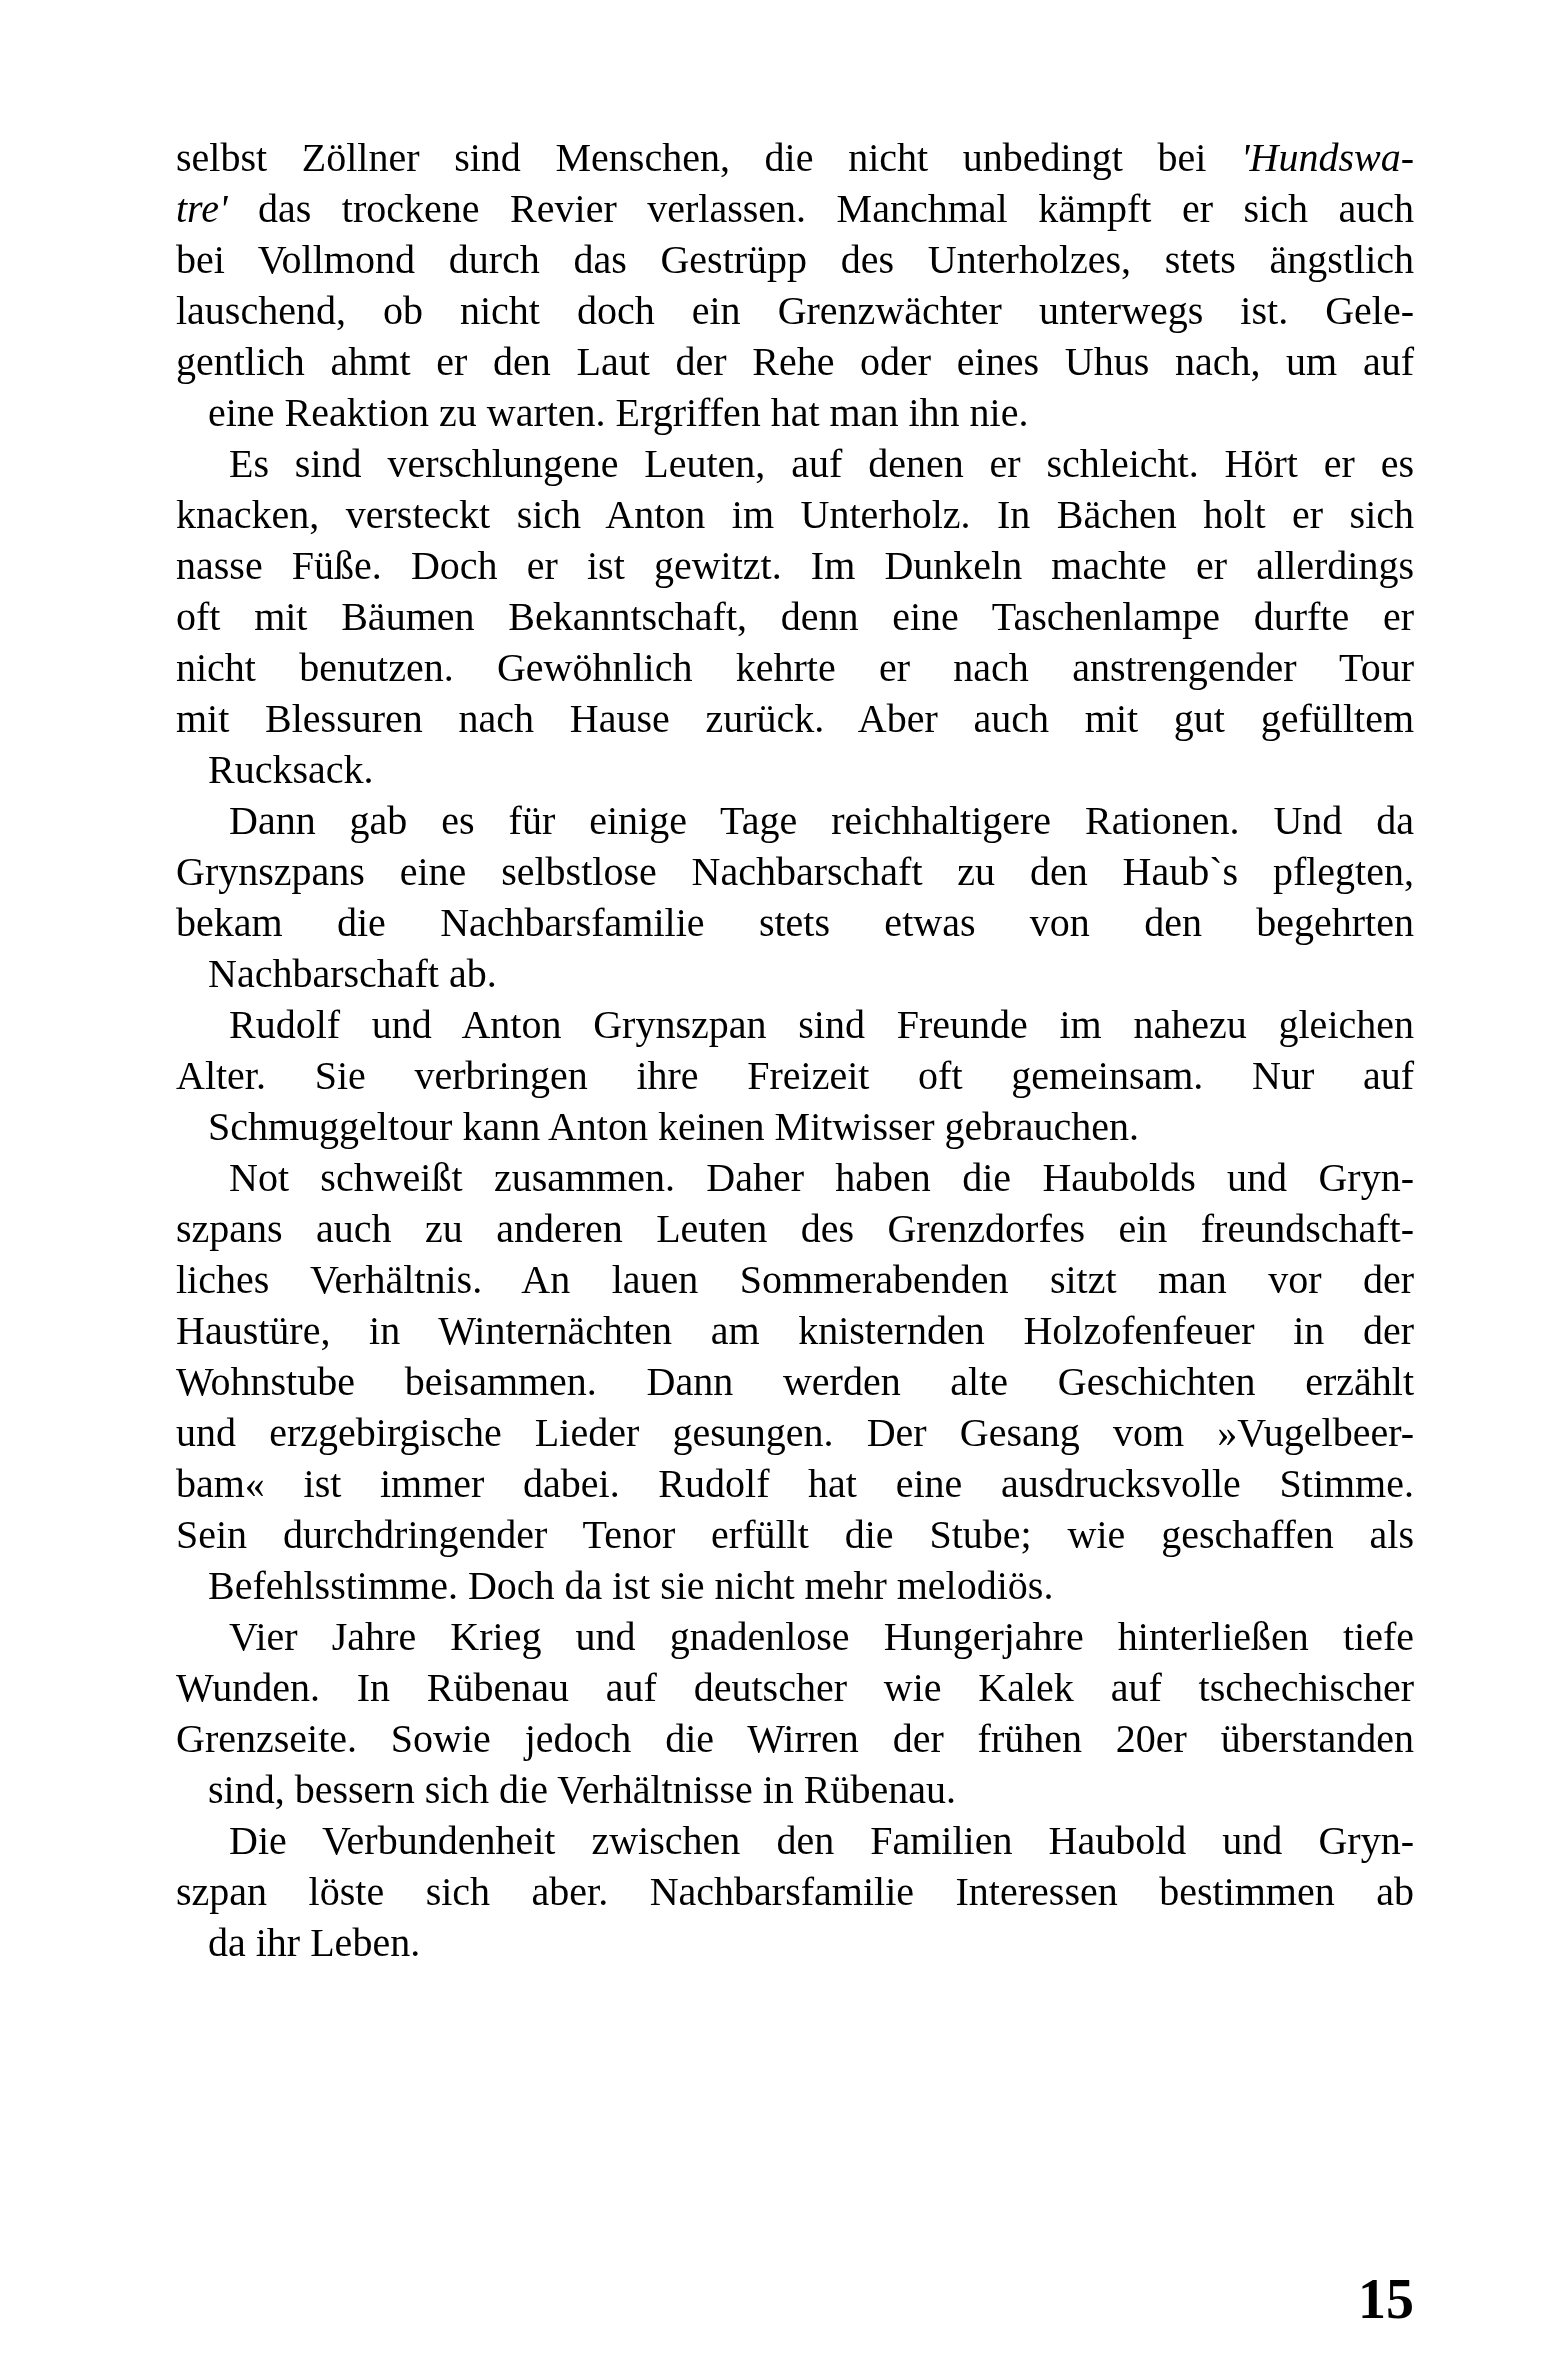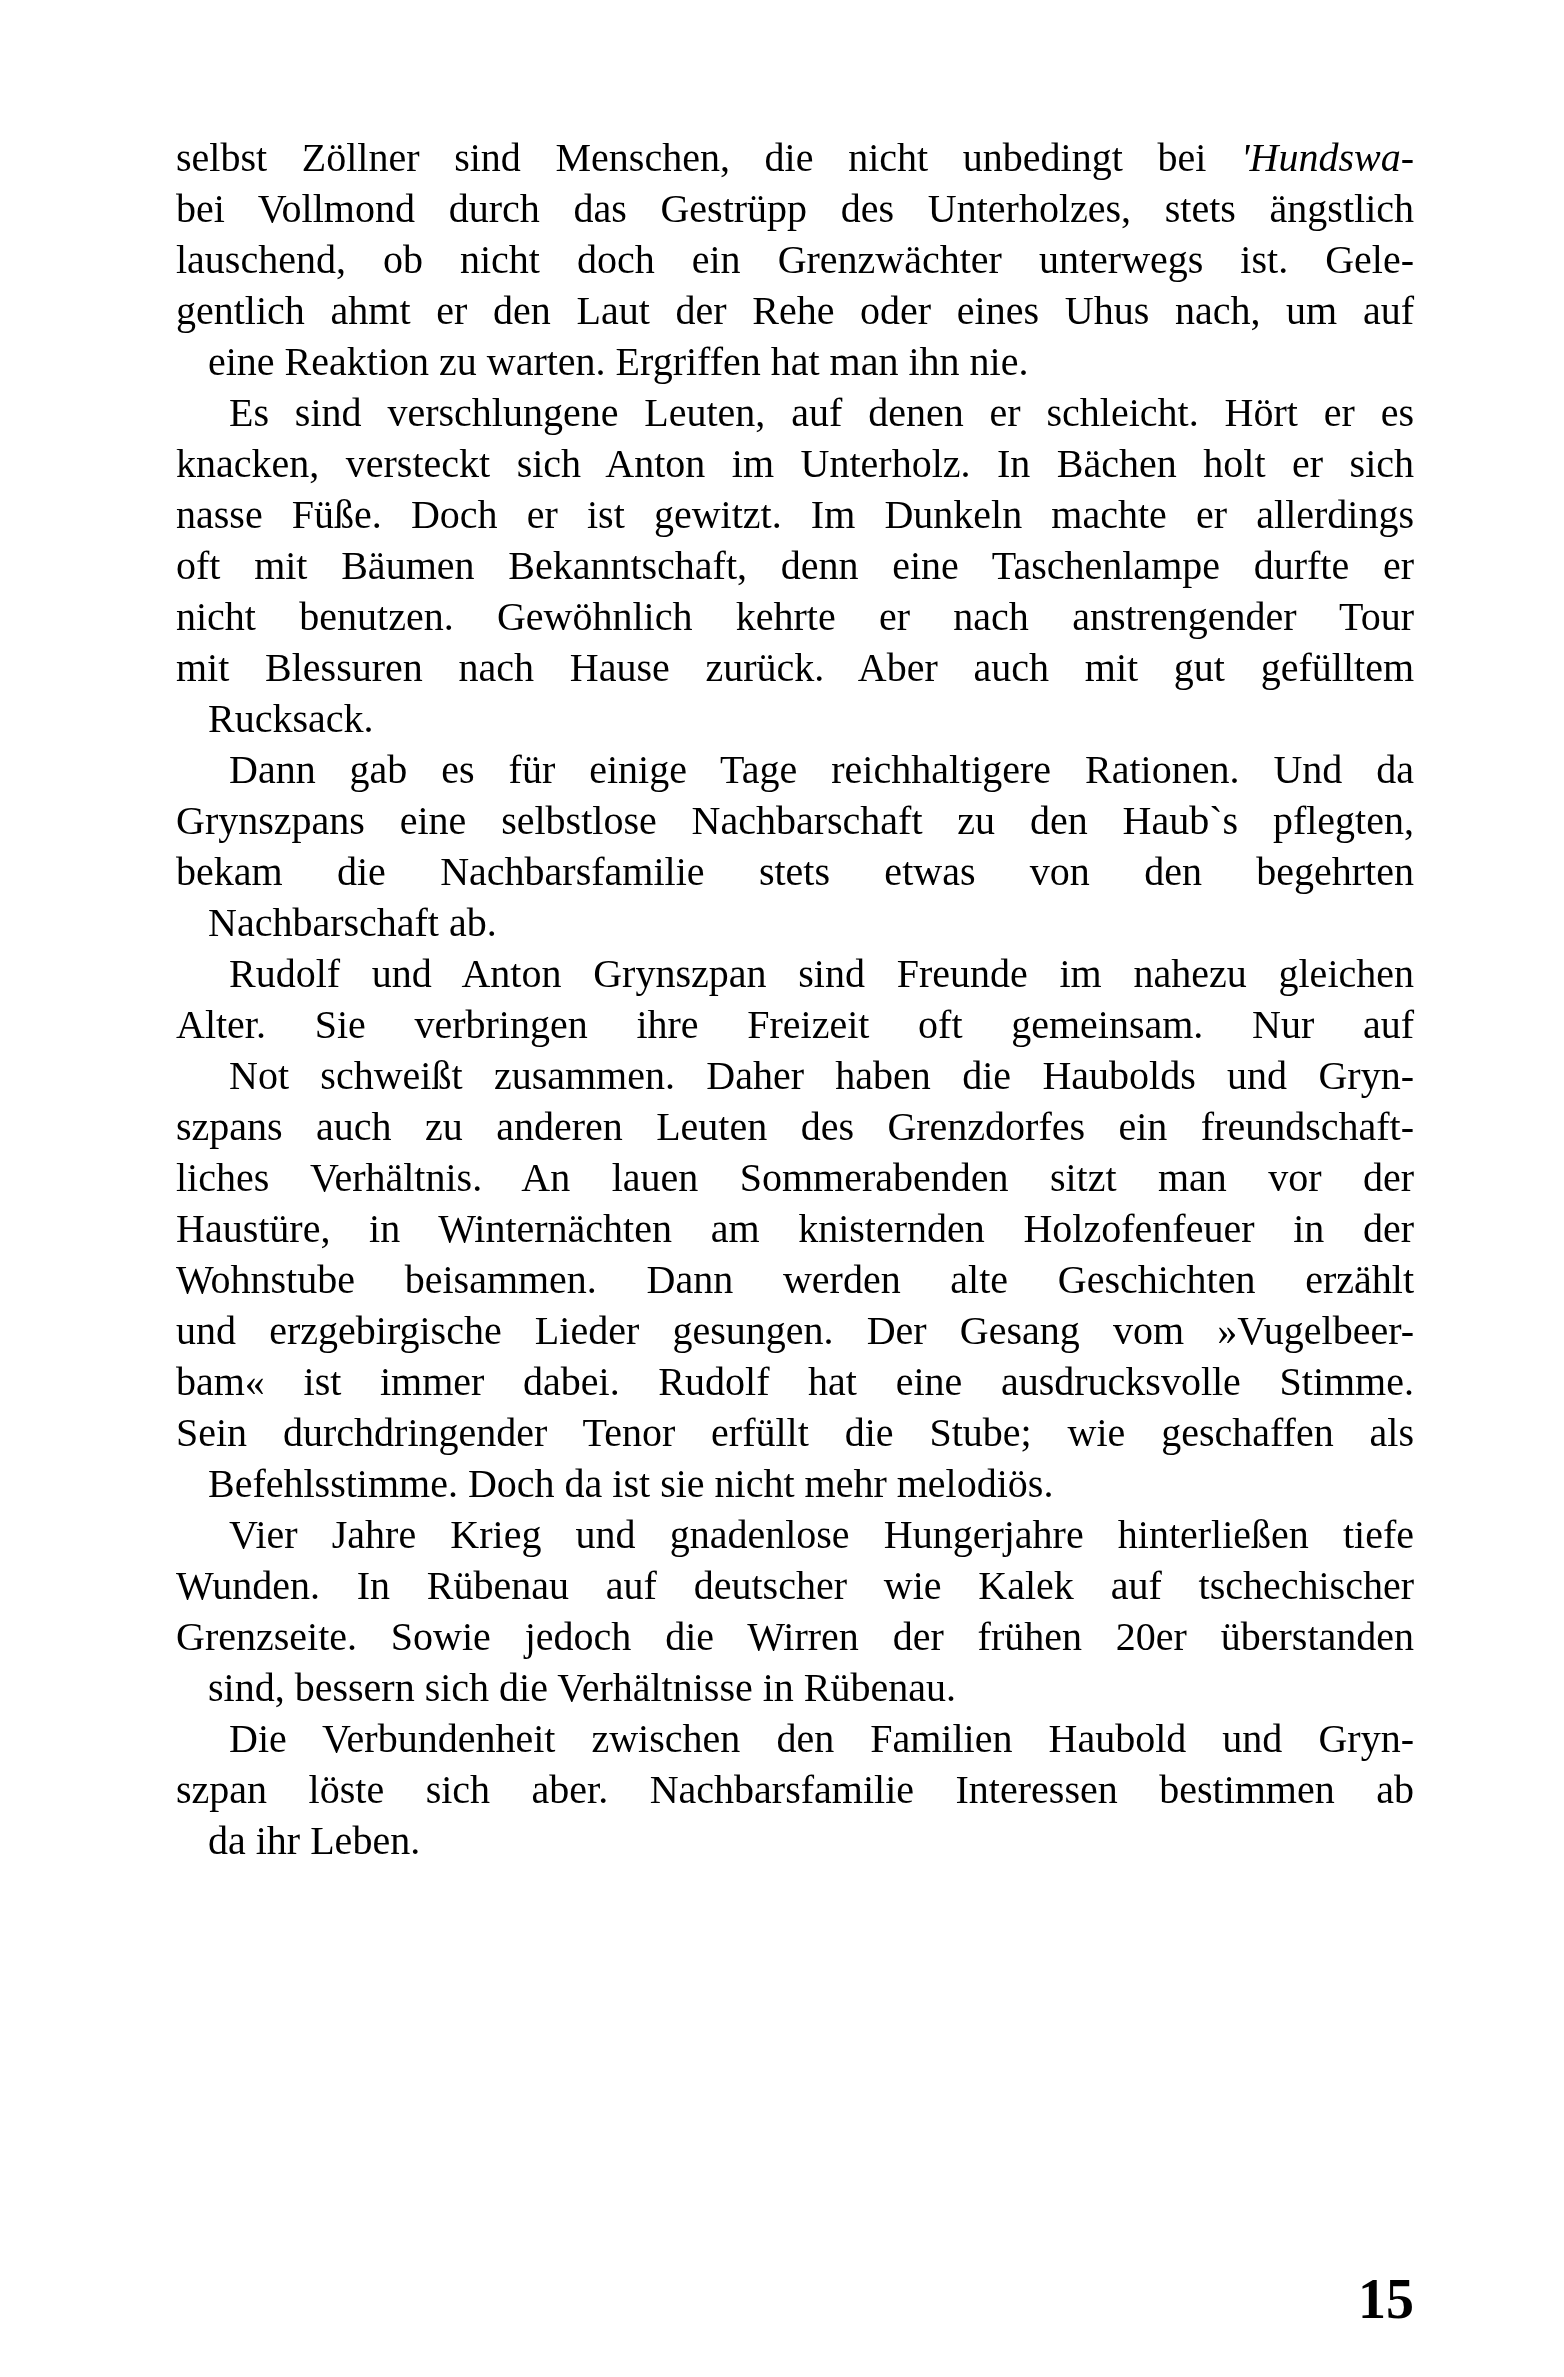--- a/index.html
+++ b/index.html
@@ -50,20 +50,21 @@
     font-weight: 700;
   }
 </style>
 </head>
 <body>
 
 <div class="page">
   <div class="text-block">
       <div class="para">
         <div class="line first"><span>selbst Zöllner sind Menschen, die nicht unbedingt bei </span><span class="italic">'Hundswa-</span></div>
+        <div class="line"><span class="italic">tre'</span><span> das trockene Revier verlassen. Manchmal kämpft er sich auch</span></div>
         <div class="line"><span>bei Vollmond durch das Gestrüpp des Unterholzes, stets ängstlich</span></div>
         <div class="line"><span>lauschend, ob nicht doch ein Grenzwächter unterwegs ist. Gele-</span></div>
         <div class="line"><span>gentlich ahmt er den Laut der Rehe oder eines Uhus nach, um auf</span></div>
         <div class="line last"><span>eine Reaktion zu warten. Ergriffen hat man ihn nie.</span></div>
       </div>
       <div class="para indent">
         <div class="line first"><span>Es sind verschlungene Leuten, auf denen er schleicht. Hört er es</span></div>
         <div class="line"><span>knacken, versteckt sich Anton im Unterholz. In Bächen holt er sich</span></div>
         <div class="line"><span>nasse Füße. Doch er ist gewitzt. Im Dunkeln machte er allerdings</span></div>
         <div class="line"><span>oft mit Bäumen Bekanntschaft, denn eine Taschenlampe durfte er</span></div>
@@ -73,20 +74,21 @@
       </div>
       <div class="para indent">
         <div class="line first"><span>Dann gab es für einige Tage reichhaltigere Rationen. Und da</span></div>
         <div class="line"><span>Grynszpans eine selbstlose Nachbarschaft zu den Haub`s pflegten,</span></div>
         <div class="line"><span>bekam die Nachbarsfamilie stets etwas von den begehrten</span></div>
         <div class="line last"><span>Nachbarschaft ab.</span></div>
       </div>
       <div class="para indent">
         <div class="line first"><span>Rudolf und Anton Grynszpan sind Freunde im nahezu gleichen</span></div>
         <div class="line"><span>Alter. Sie verbringen ihre Freizeit oft gemeinsam. Nur auf</span></div>
+        <div class="line last"><span>Schmuggeltour kann Anton keinen Mitwisser gebrauchen.</span></div>
       </div>
       <div class="para indent">
         <div class="line first"><span>Not schweißt zusammen. Daher haben die Haubolds und Gryn-</span></div>
         <div class="line"><span>szpans auch zu anderen Leuten des Grenzdorfes ein freundschaft-</span></div>
         <div class="line"><span>liches Verhältnis. An lauen Sommerabenden sitzt man vor der</span></div>
         <div class="line"><span>Haustüre, in Winternächten am knisternden Holzofenfeuer in der</span></div>
         <div class="line"><span>Wohnstube beisammen. Dann werden alte Geschichten erzählt</span></div>
         <div class="line"><span>und erzgebirgische Lieder gesungen. Der Gesang vom »Vugelbeer-</span></div>
         <div class="line"><span>bam« ist immer dabei. Rudolf hat eine ausdrucksvolle Stimme.</span></div>
         <div class="line"><span>Sein durchdringender Tenor erfüllt die Stube; wie geschaffen als</span></div>

